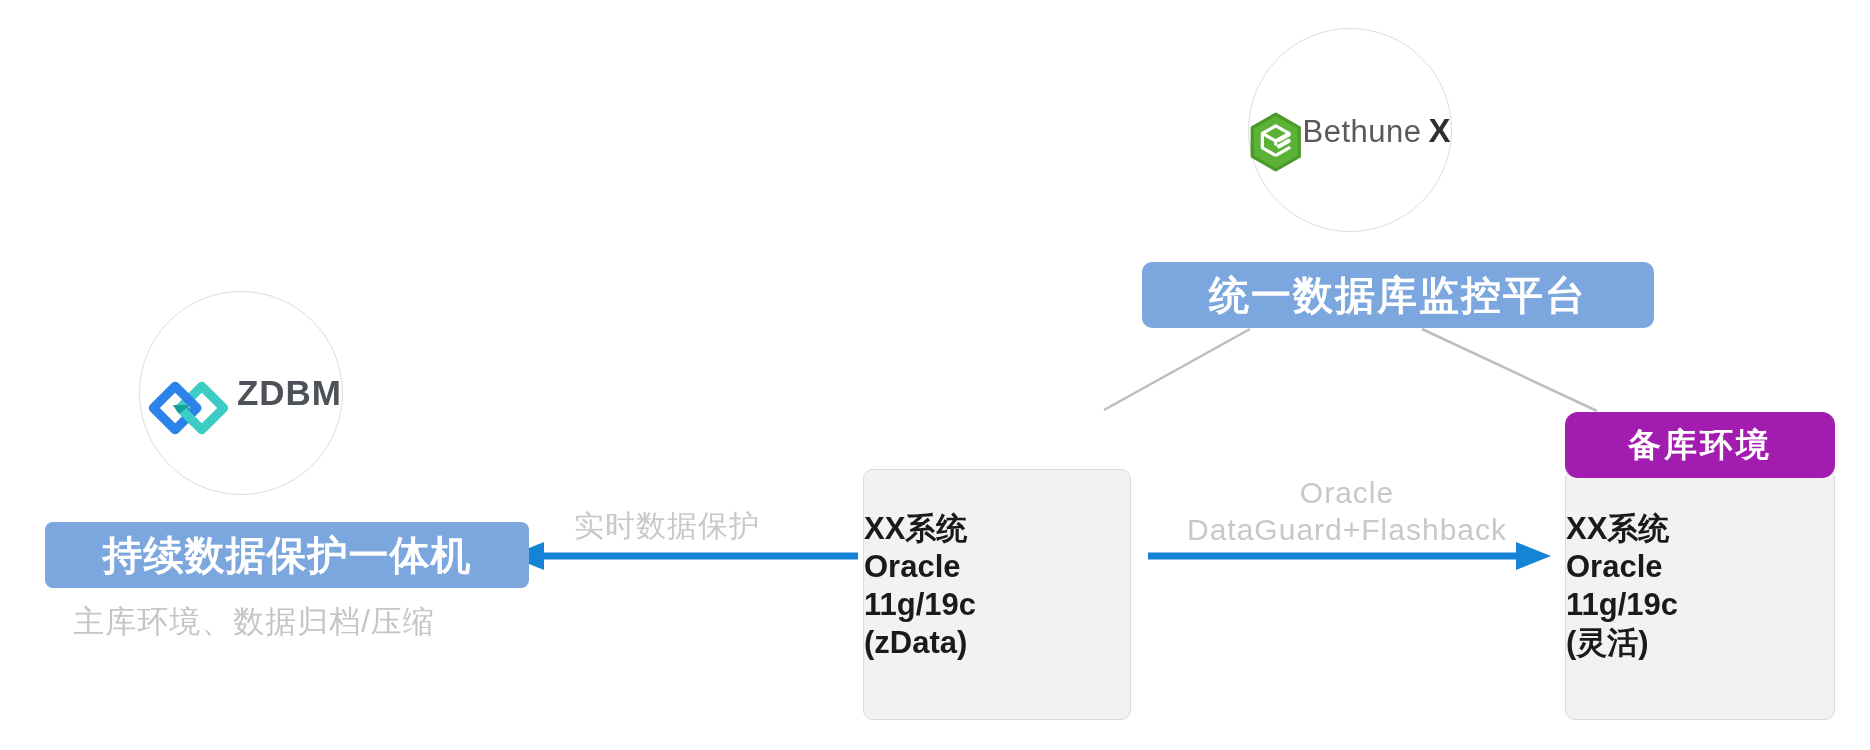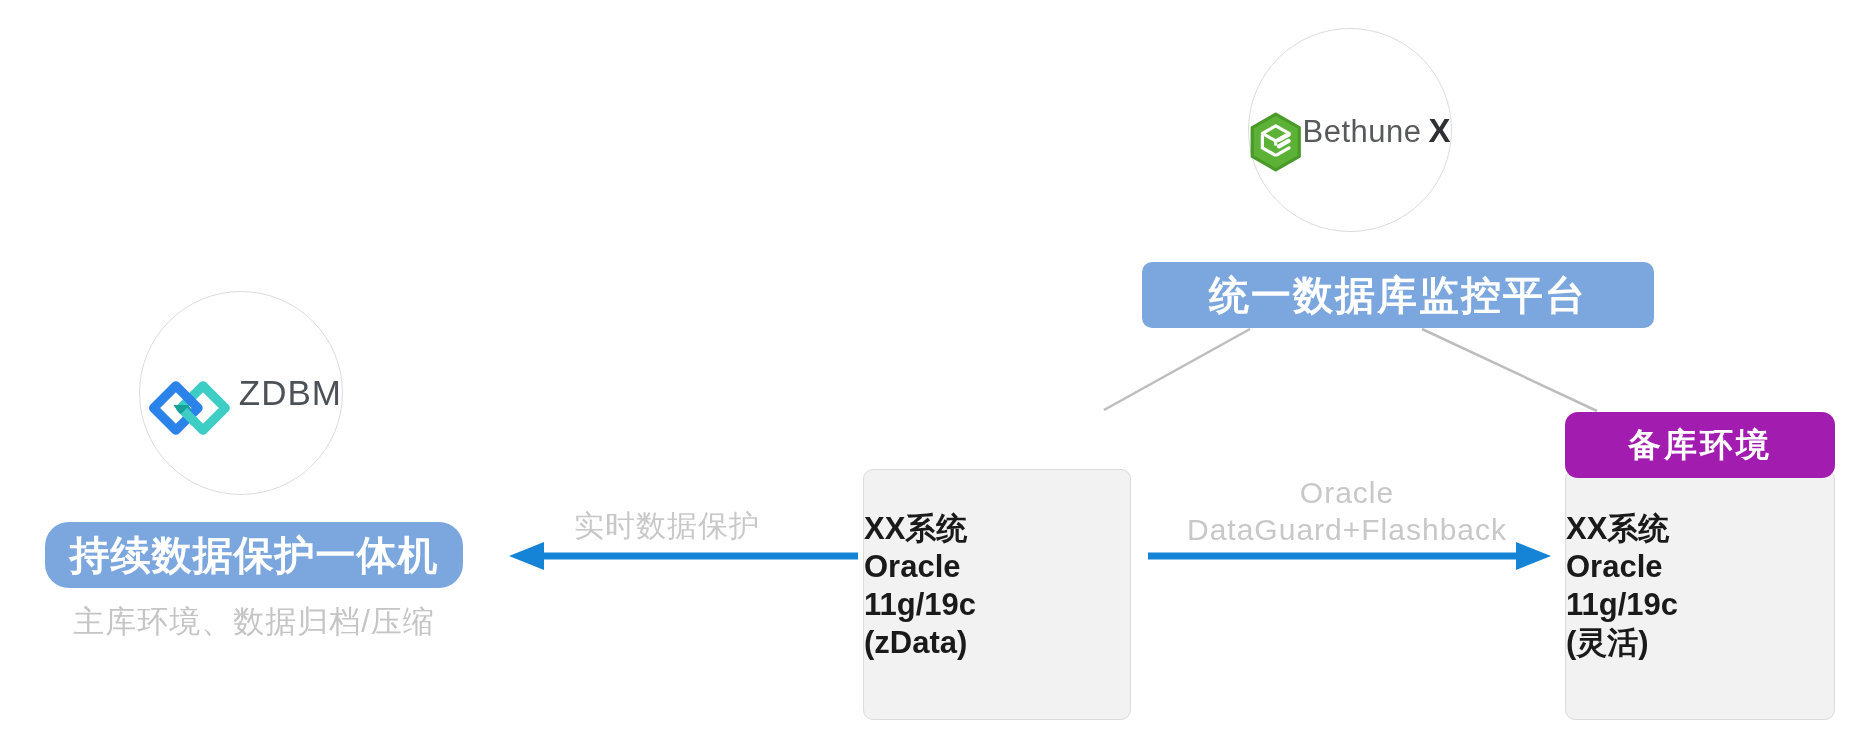--- a/index.html
+++ b/index.html
@@ -9,27 +9,27 @@
 
   
   .badge { position:absolute; width:204px; height:204px; background:#fff; border:1px solid #dcdcdc;
            border-radius:50%; box-sizing:border-box; display:flex; flex-direction:row; align-items:center; }
   .badge-bethune { left:1248px; top:28px; }
   .badge-bethune svg { margin-top:24px; }
   .bethune-text { margin-top:2px; font-size:31px; color:#58595b; letter-spacing:0.5px; white-space:nowrap; }
   .bethune-text .bx { font-weight:700; font-size:33px; color:#2f3033; margin-left:7px; }
   .badge-zdbm { left:139px; top:291px; }
   .badge-zdbm svg { margin-top:30px; }
-  .zdbm-text { margin-top:0px; font-size:35px; font-weight:400; color:#4c5257; letter-spacing:1px; }
+  .zdbm-text { margin-top:0px; font-size:35px; font-weight:700; color:#4c5257; letter-spacing:1px; }
 
   
   .pill { position:absolute; background:#7ba7de; color:#ffffff; font-weight:700;
           display:flex; align-items:center; justify-content:center; white-space:nowrap; }
   .pill-monitor { left:1142px; top:262px; width:512px; height:66px; border-radius:10px; font-size:40px; letter-spacing:2px; }
-  .pill-protection { left:45px; top:522px; width:418px; height:66px; border-radius:24px; font-size:40px; letter-spacing:1px; }
+  .pill-protection { left:45px; top:522px; width:484px; height:66px; border-radius:8px; font-size:40px; letter-spacing:1px; }
   .subtitle { position:absolute; left:29px; top:601px; width:450px; text-align:center;
               font-size:31px; color:#c5c5c5; letter-spacing:1px; white-space:nowrap; }
 
   
   .envbox { position:absolute; top:412px; width:270px; height:308px; }
   .envbox-primary { left:863px; width:268px; }
   .envbox-standby { left:1565px; }
   .env-body { position:absolute; left:0; right:0; top:57px; bottom:0; background:#f2f2f2;
               border:1px solid #dbdbdb; border-radius:10px; box-sizing:border-box;
               display:flex; flex-direction:column; align-items:flex-start; padding-top:40px; }

